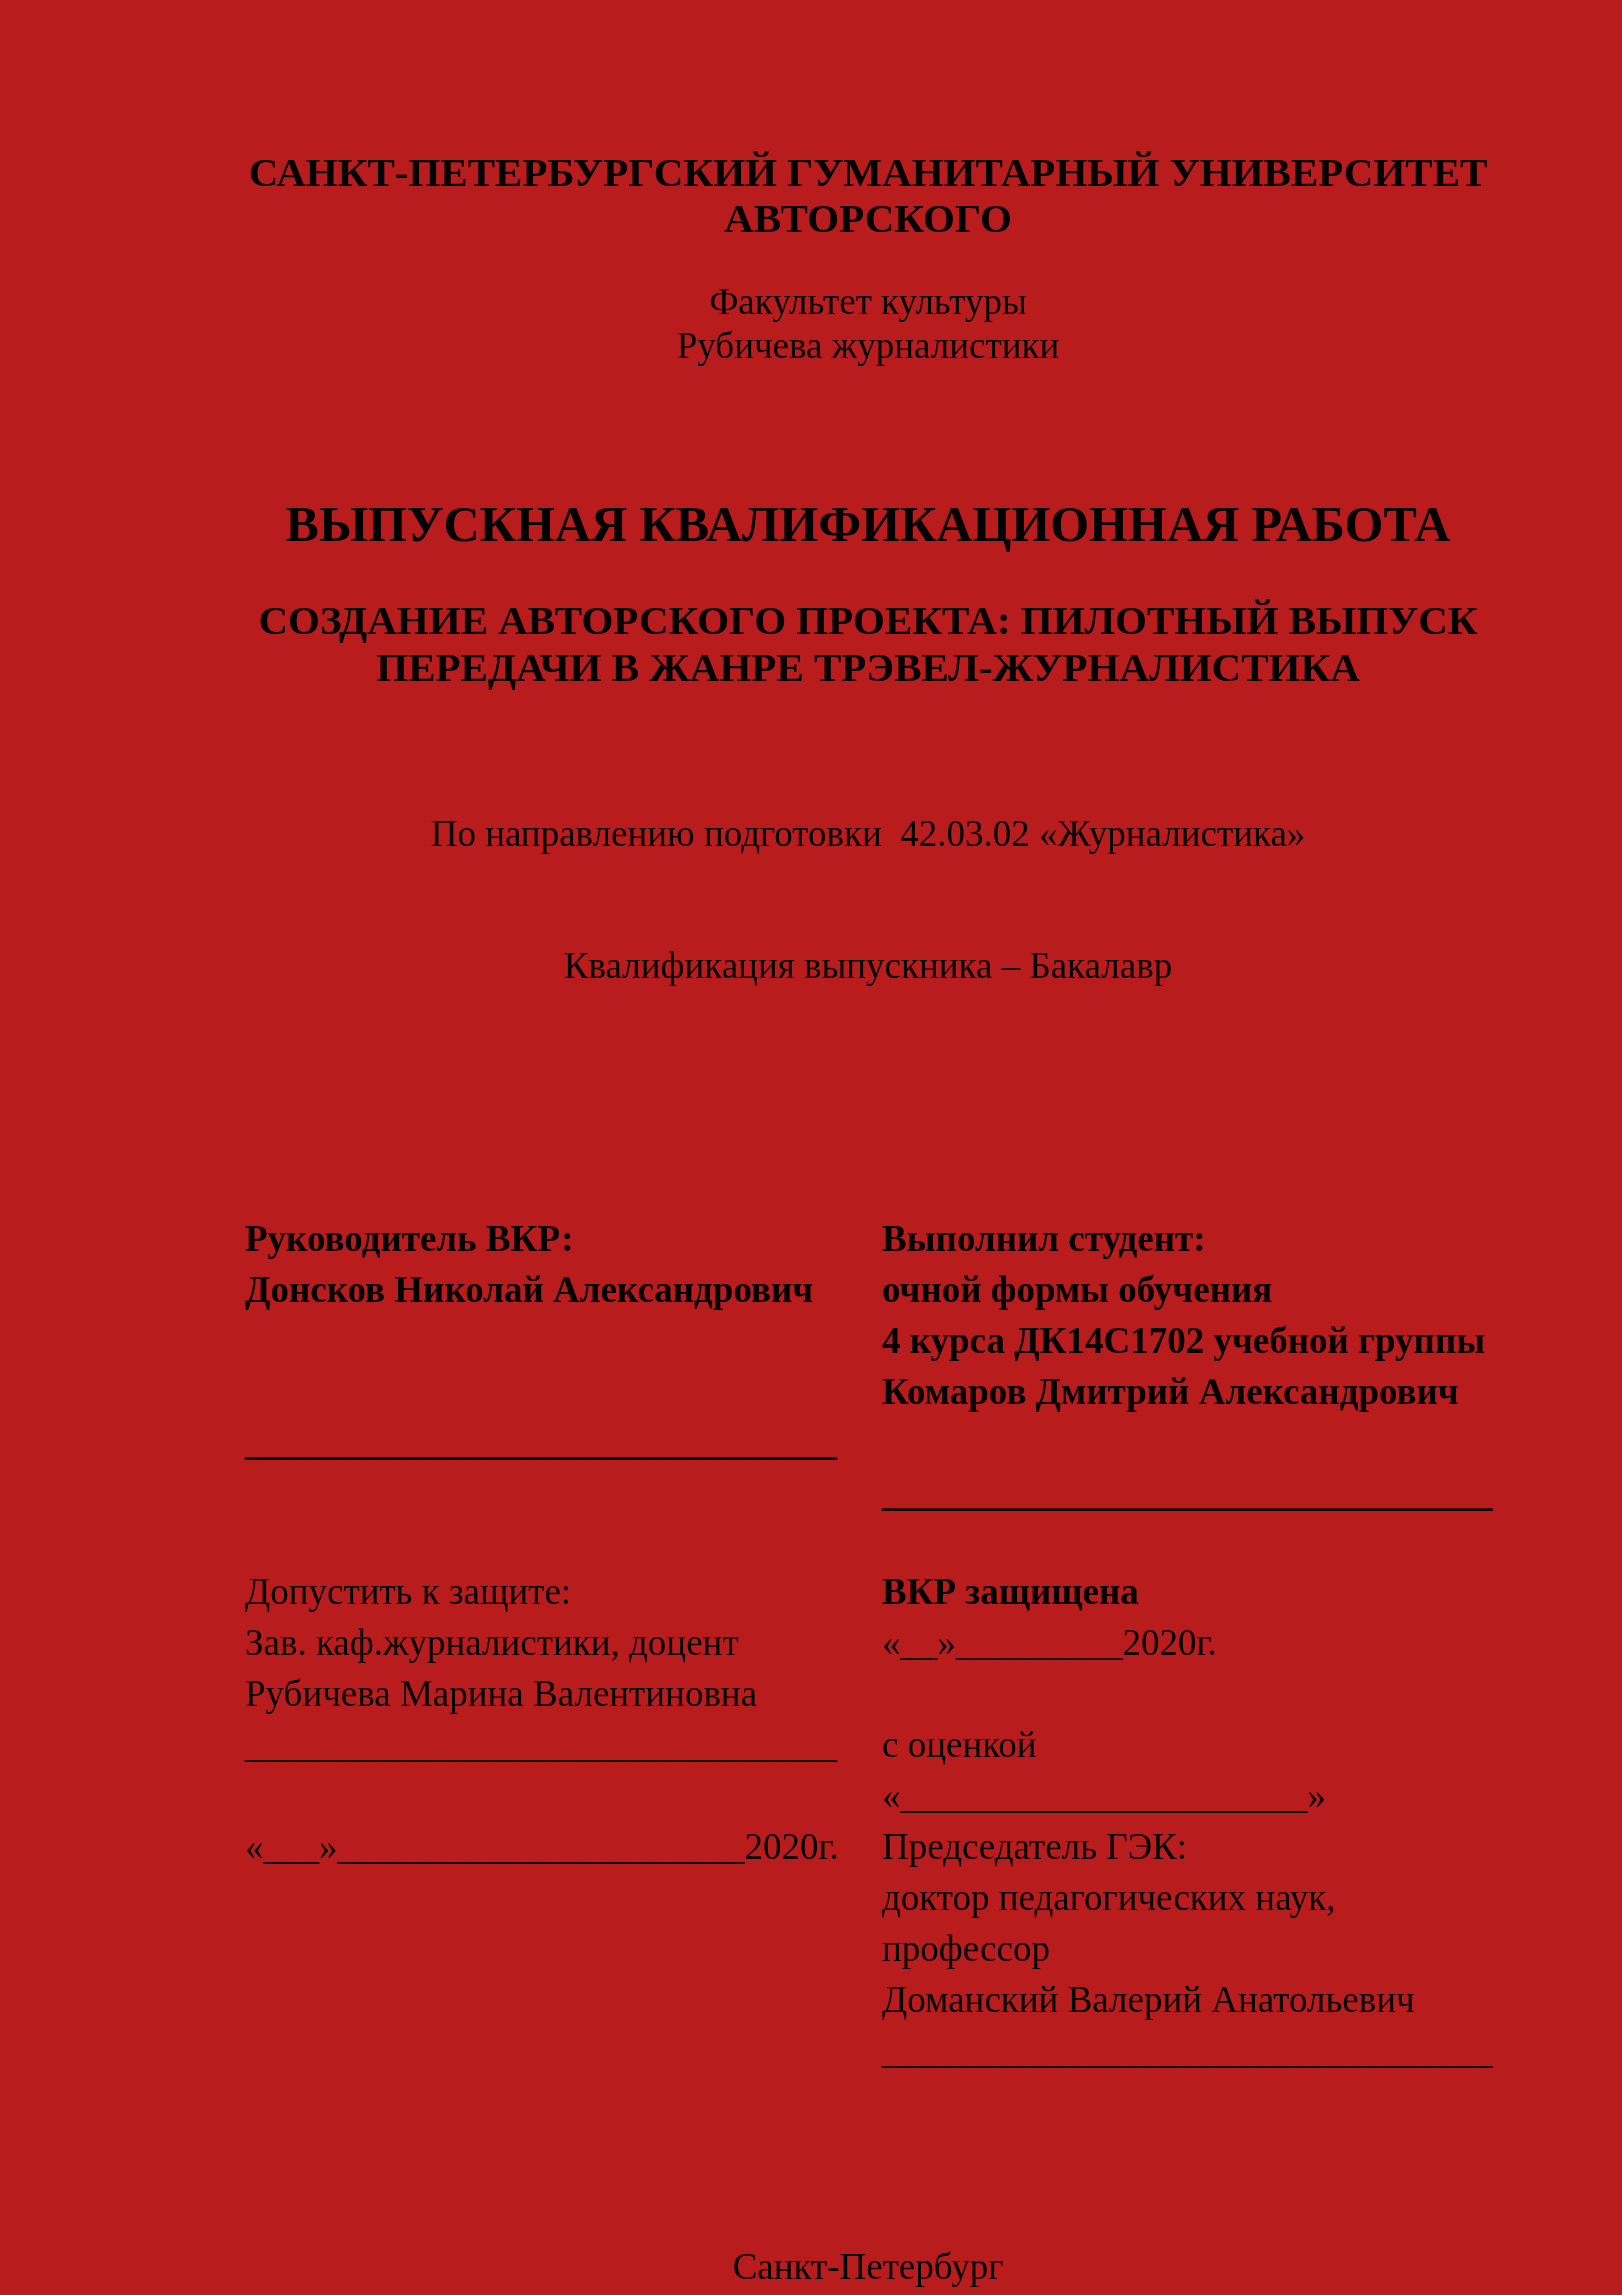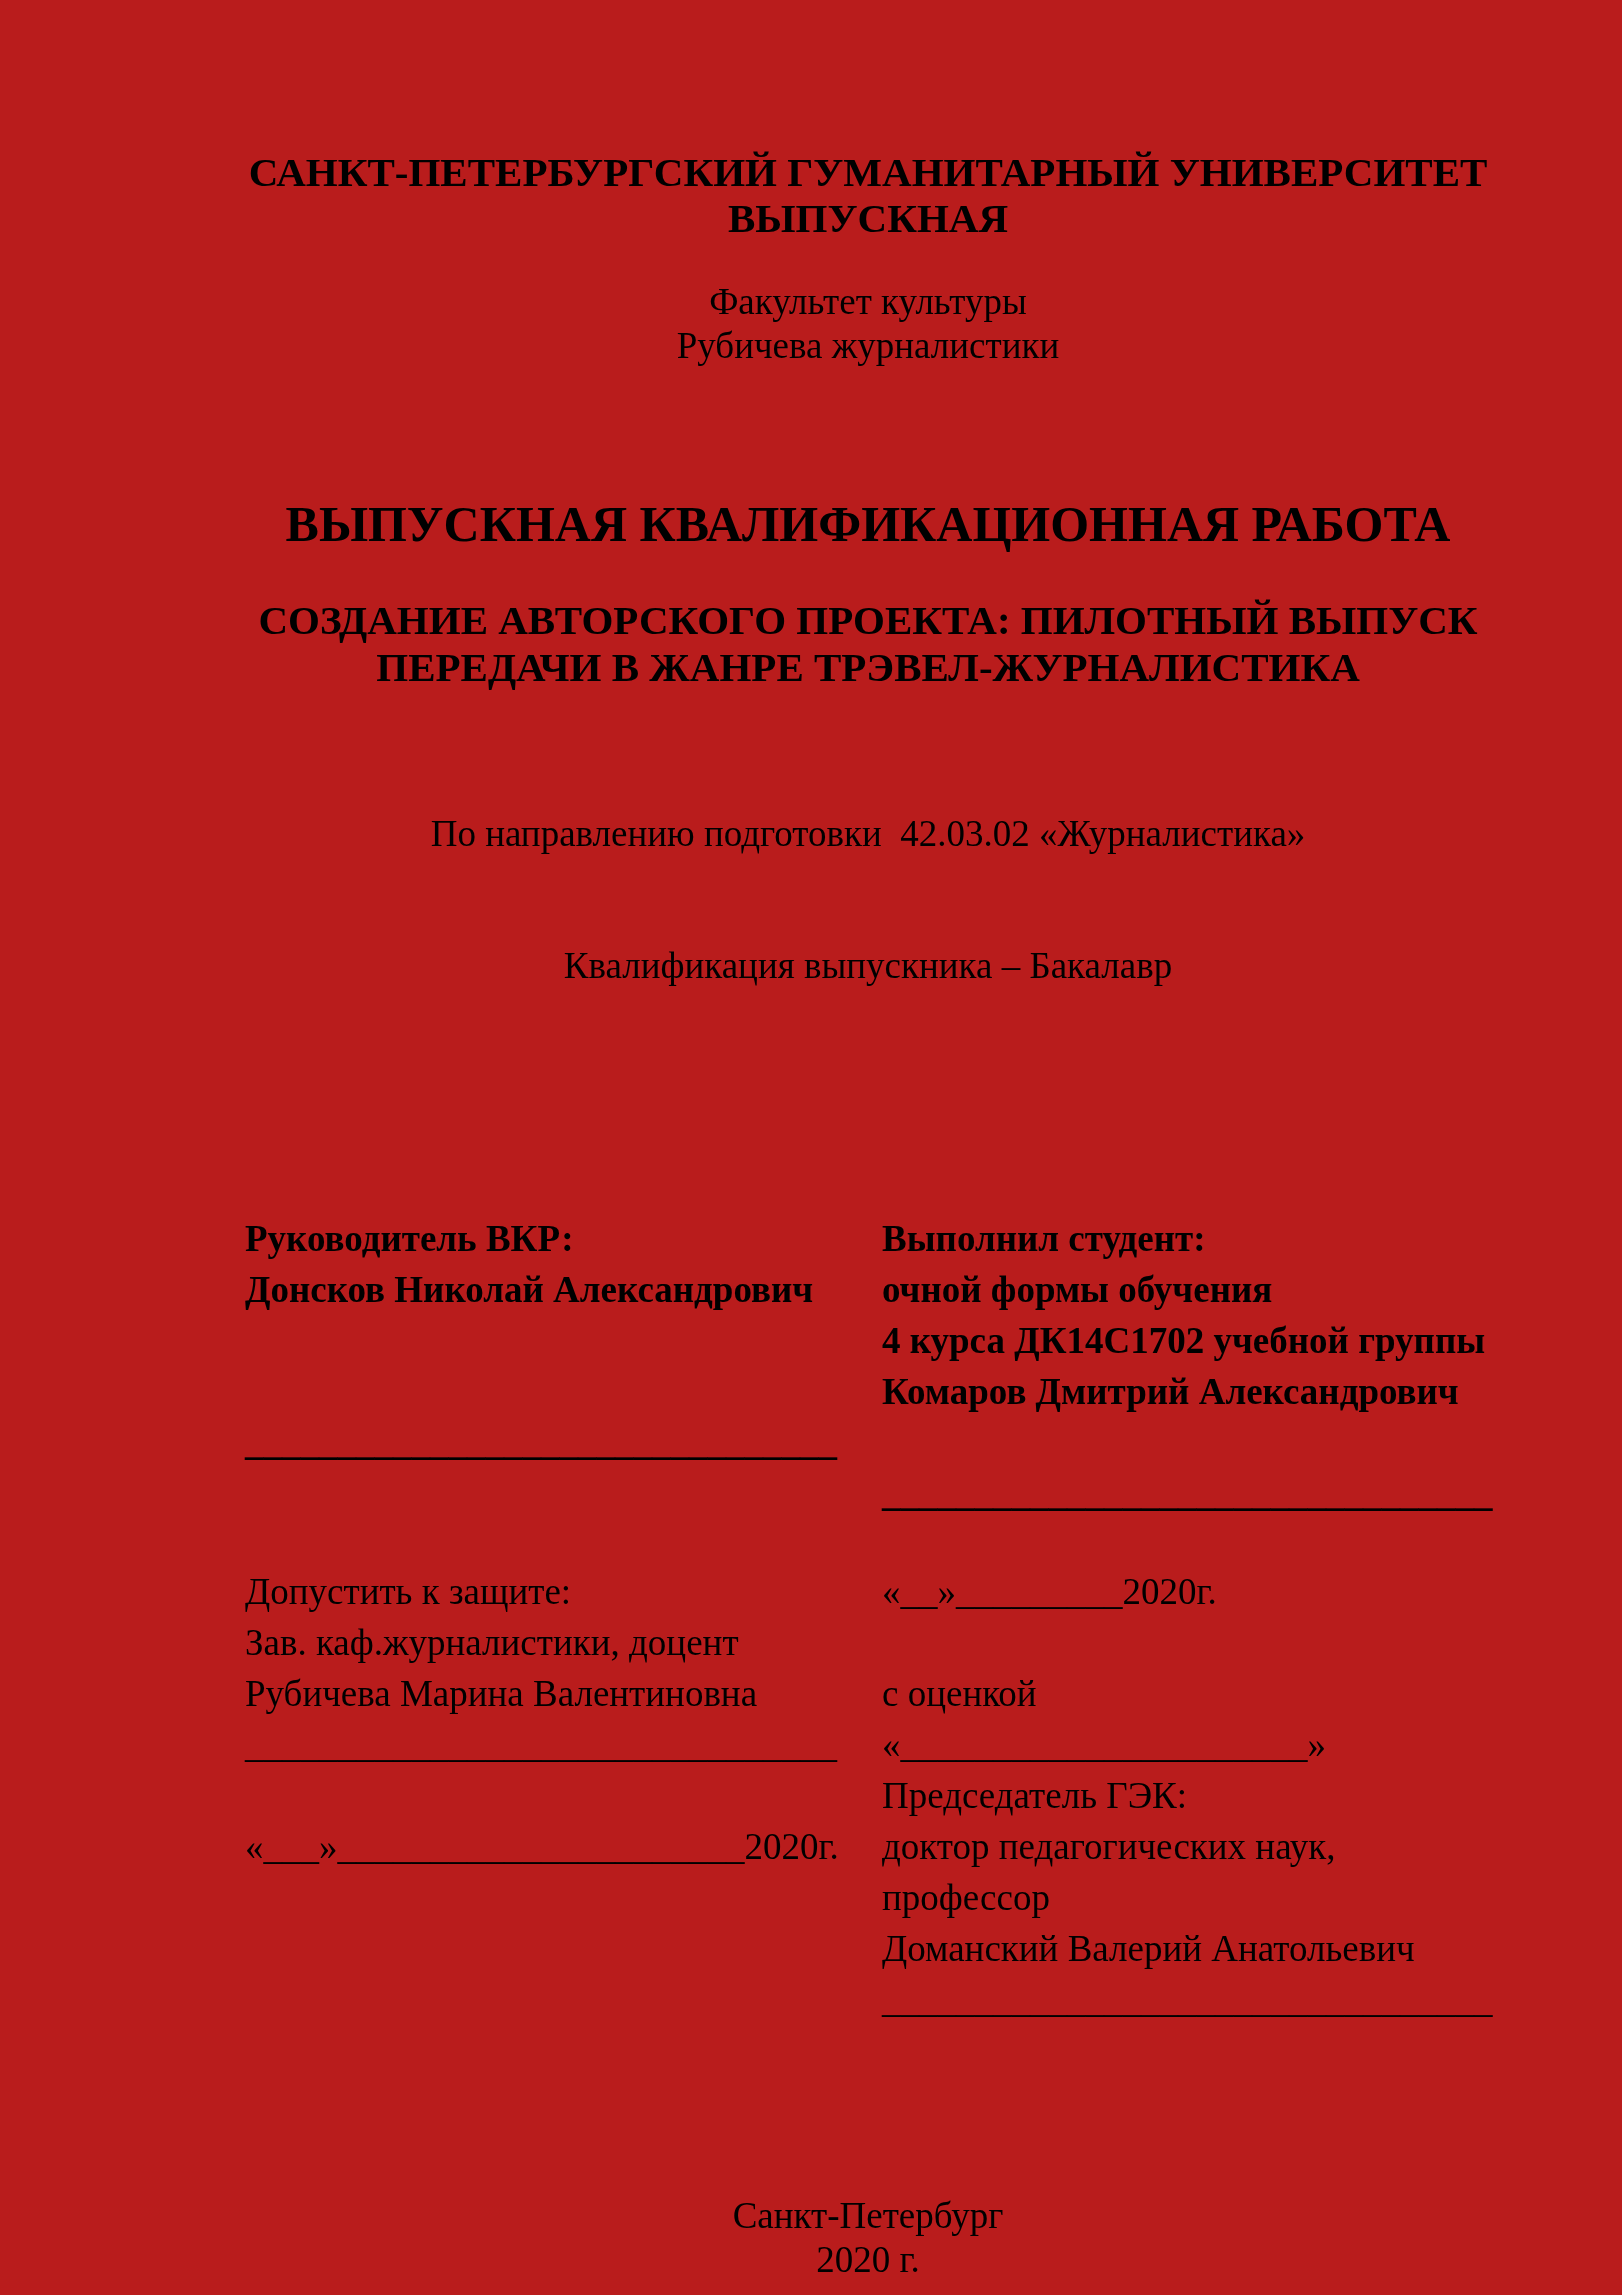--- a/index.html
+++ b/index.html
@@ -28,21 +28,21 @@
   .line { font-size:37px; line-height:51px; white-space:pre; }
   .city-block { margin-top:169px; font-size:37px; line-height:44px; text-align:center; }
 </style>
 </head>
 <body>
 
 <div class="page">
 
   <div class="university">
     <div>САНКТ-ПЕТЕРБУРГСКИЙ ГУМАНИТАРНЫЙ УНИВЕРСИТЕТ</div>
-    <div>ВЫПУСКНАЯ</div>
+    <div>АВТОРСКОГО</div>
   </div>
 
   <div class="faculty-block">
     <div>Факультет культуры</div>
     <div>Рубичева журналистики</div>
   </div>
 
   <div class="work-type">ВЫПУСКНАЯ КВАЛИФИКАЦИОННАЯ РАБОТА</div>
 
   <div class="thesis-title">
@@ -79,20 +79,21 @@
     <div class="col-left">
 
     <div class="line">Допустить к защите:</div>
         <div class="line">Зав. каф.журналистики, доцент</div>
         <div class="line">Рубичева Марина Валентиновна</div>
         <div class="line">________________________________</div>
         <div class="line">&nbsp;</div>
         <div class="line">«___»______________________2020г.</div>
       </div>
     <div class="col-right">
+      <div class="line bold">ВКР защищена</div>
       <div>
 
       <div class="line">«__»_________2020г.</div>
           <div class="line">&nbsp;</div>
           <div class="line">с оценкой</div>
           <div class="line">«______________________»</div>
           <div class="line">Председатель ГЭК:</div>
           <div class="line">доктор педагогических наук,</div>
           <div class="line">профессор</div>
           <div class="line">Доманский Валерий Анатольевич</div>

